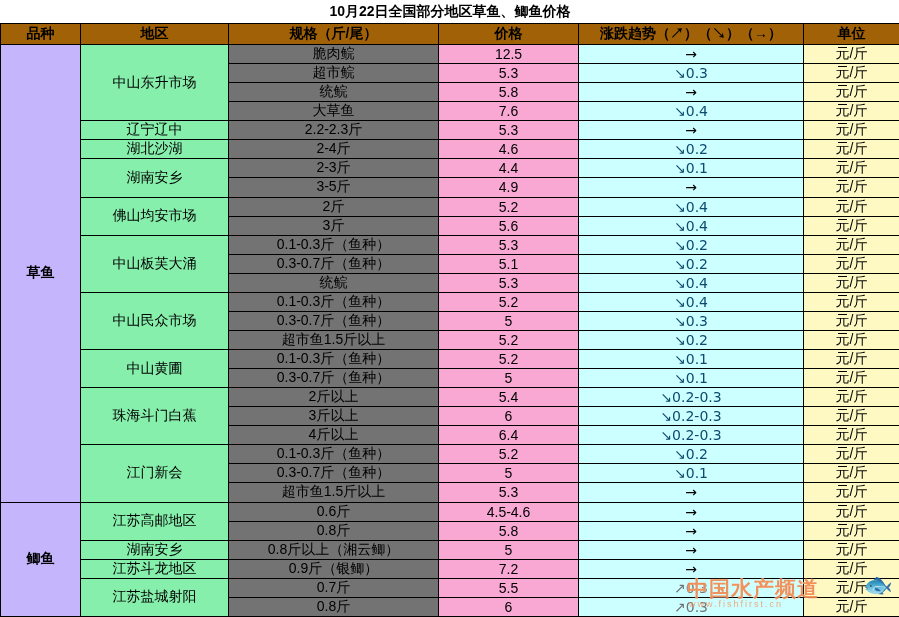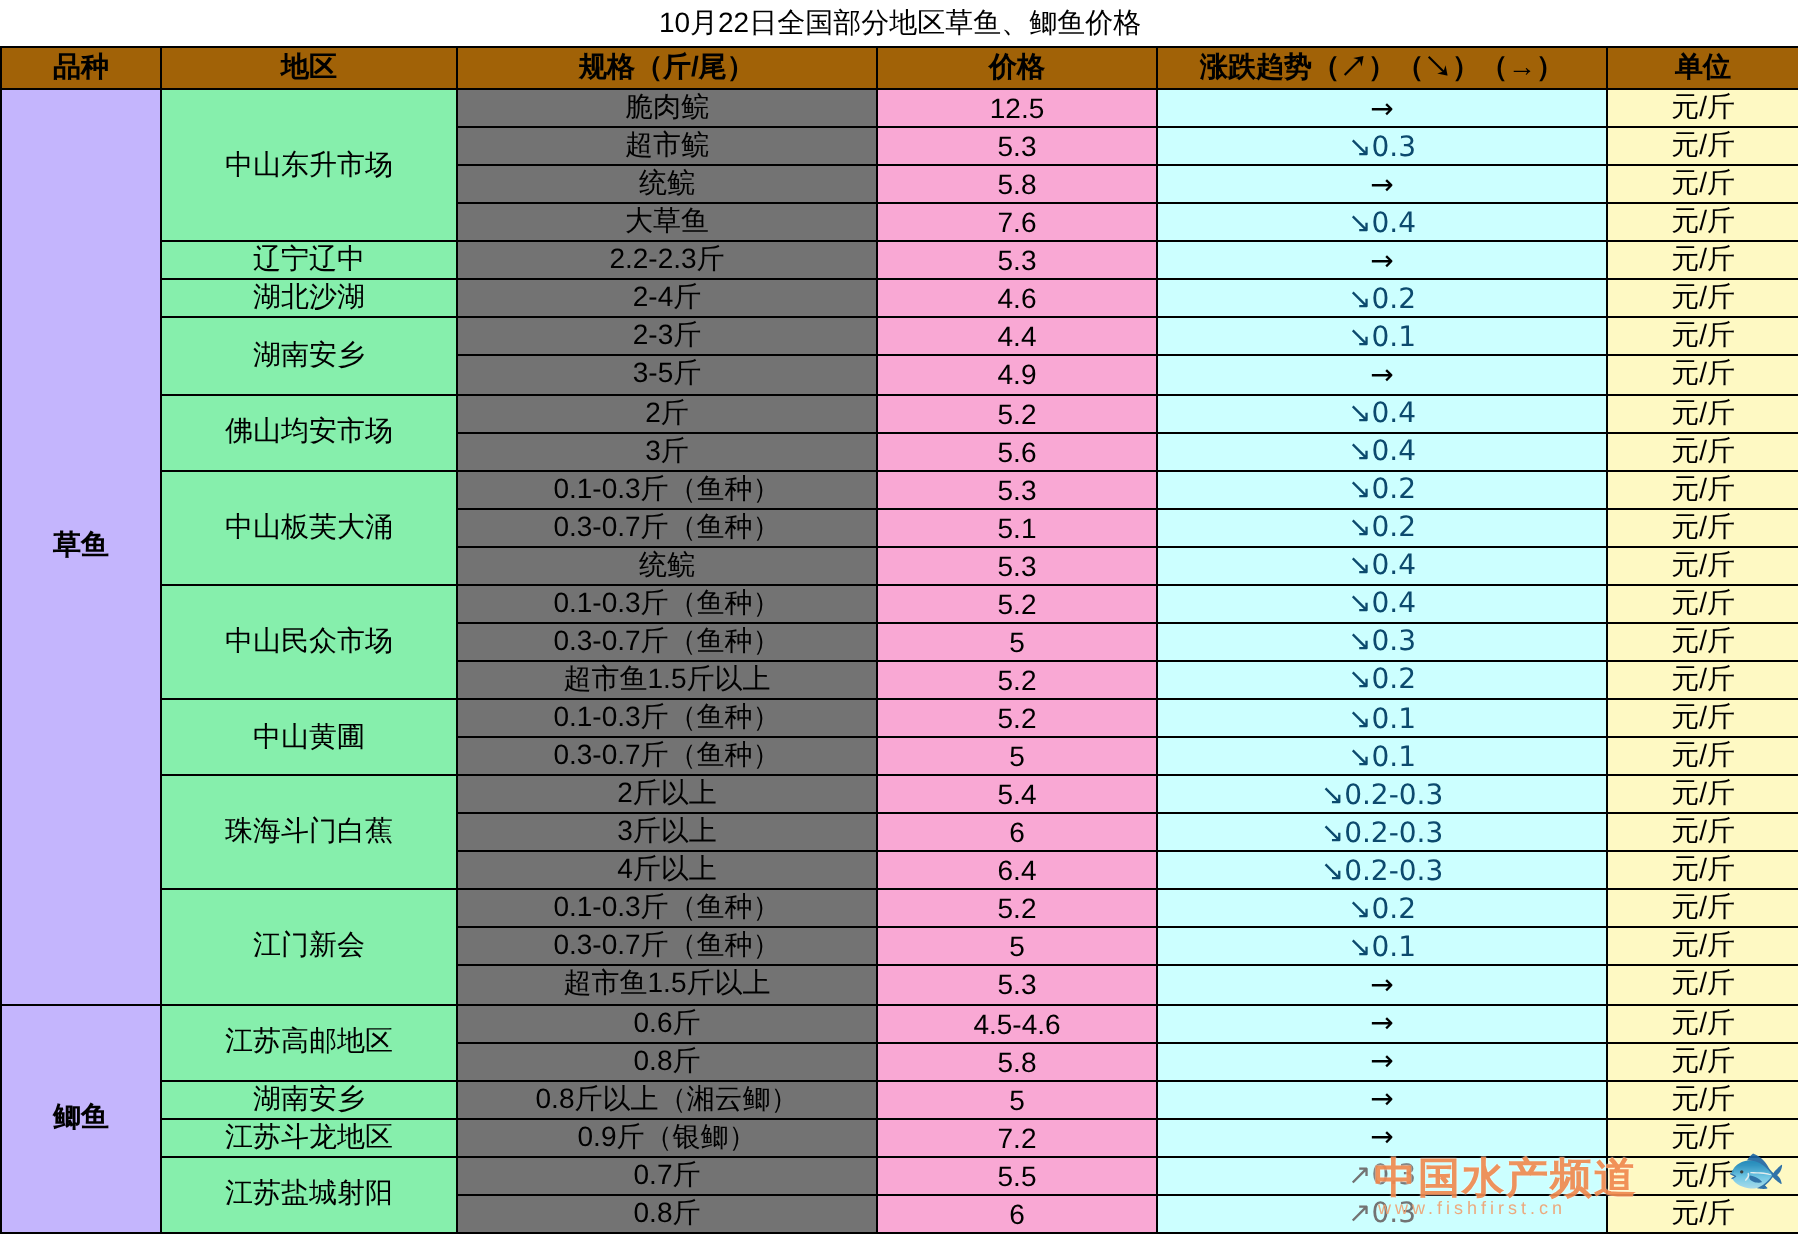--- a/index.html
+++ b/index.html
@@ -30,21 +30,21 @@
     text-align: center;
     vertical-align: middle;
     font-size: 14px;
     color: #000000;
     padding: 0 2px;
     overflow: hidden;
     white-space: nowrap;
   }
   .title-cell {
     background: #ffffff;
-    font-weight: normal;
+    font-weight: bold;
     font-size: 16px;
     height: 22px;
     border-left: 1px solid #ffffff !important;
     border-top: 1px solid #ffffff !important;
     border-right: 1px solid #ffffff !important;
   }
   .head-cell {
     background: #a16207;
     font-weight: bold;
     height: 20px;

